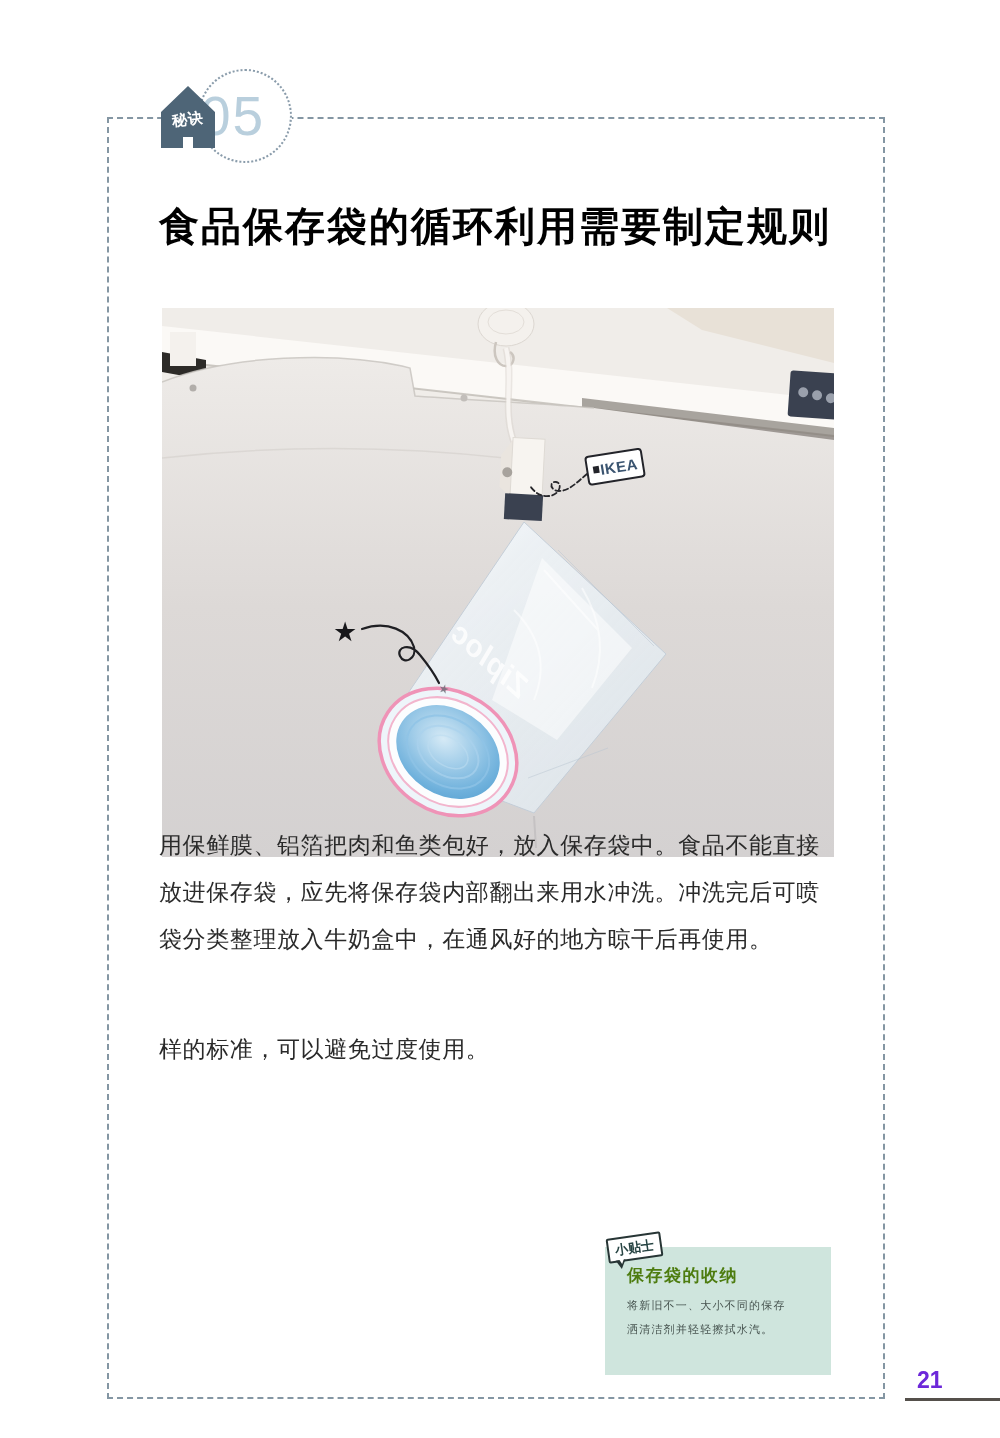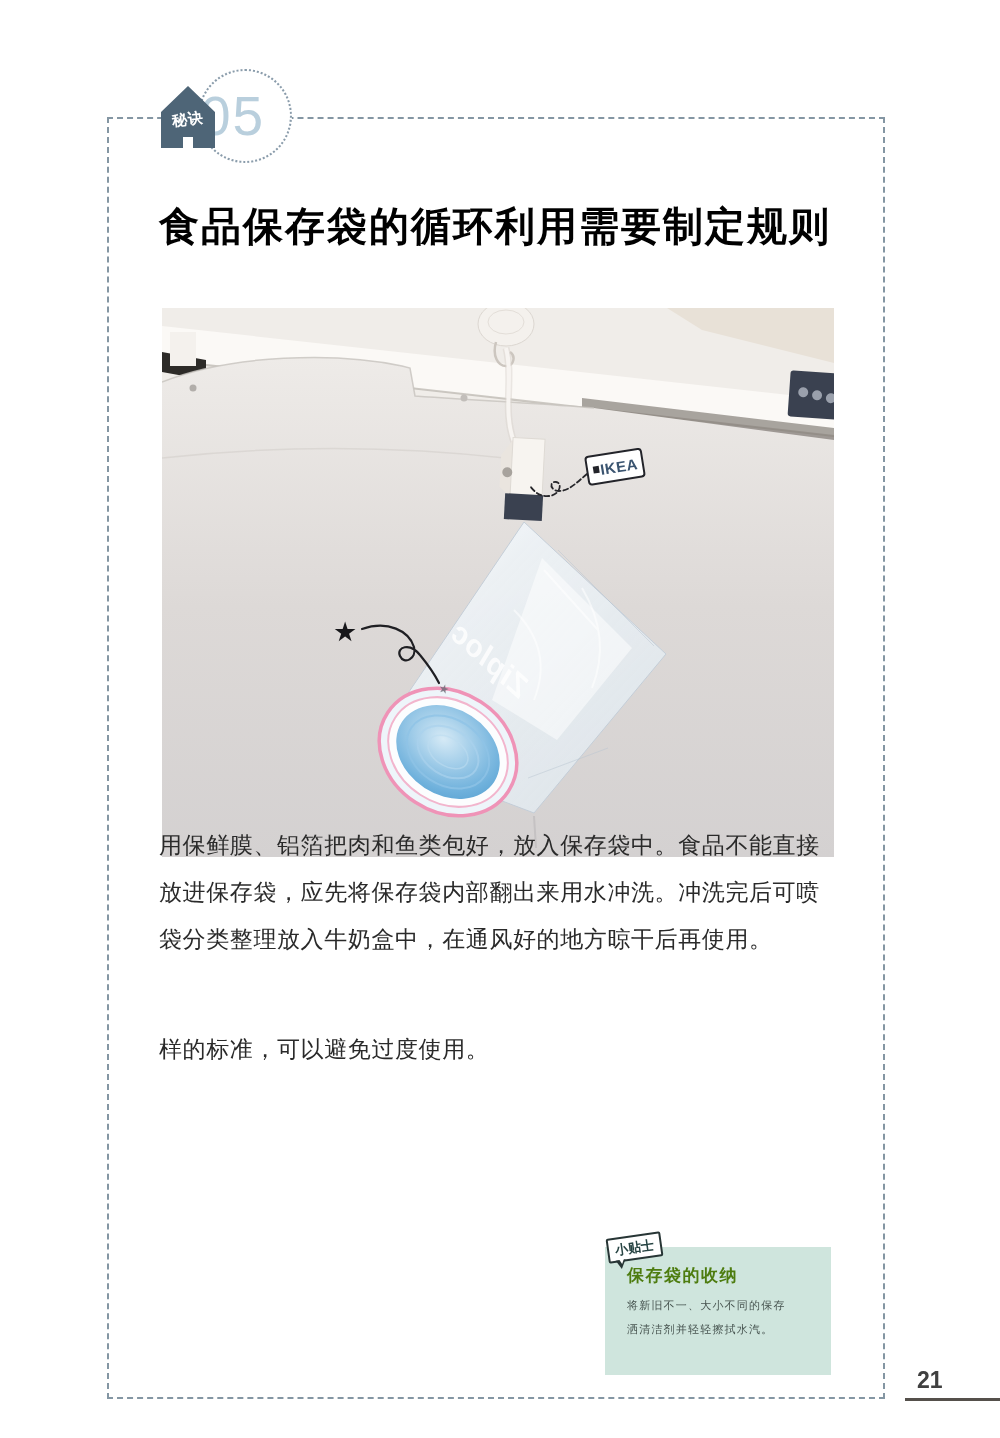--- a/index.html
+++ b/index.html
@@ -38,21 +38,21 @@
     border-style:solid;border-width:9px 5px 0 5px;border-color:#273535 transparent transparent transparent;
   }
   .tip-bubble::before{
     content:"";position:absolute;left:8px;bottom:-4px;width:0;height:0;z-index:1;
     border-style:solid;border-width:6px 3px 0 3px;border-color:#ffffff transparent transparent transparent;
   }
   .tip-heading{position:absolute;left:22px;top:17px;font-size:17px;font-weight:700;color:#4d7c0f;letter-spacing:1.5px;}
   .tip-body{position:absolute;left:22px;top:46px;font-size:11px;font-weight:500;line-height:24px;color:#475450;letter-spacing:1.2px;}
   .page-num{
     position:absolute;left:905px;top:1367px;width:95px;z-index:2;
-    font-size:23px;font-weight:600;color:#404040;padding-left:12px;box-sizing:border-box;
+    font-size:23px;font-weight:600;color:#6d28d9;padding-left:12px;box-sizing:border-box;
   }
   .page-num-rule{position:absolute;left:905px;top:1398px;width:95px;height:3px;background:#55504b;z-index:2;}
 </style>
 </head>
 <body>
 
 <div class="page">
 
   <div class="border-frame"></div>
 

